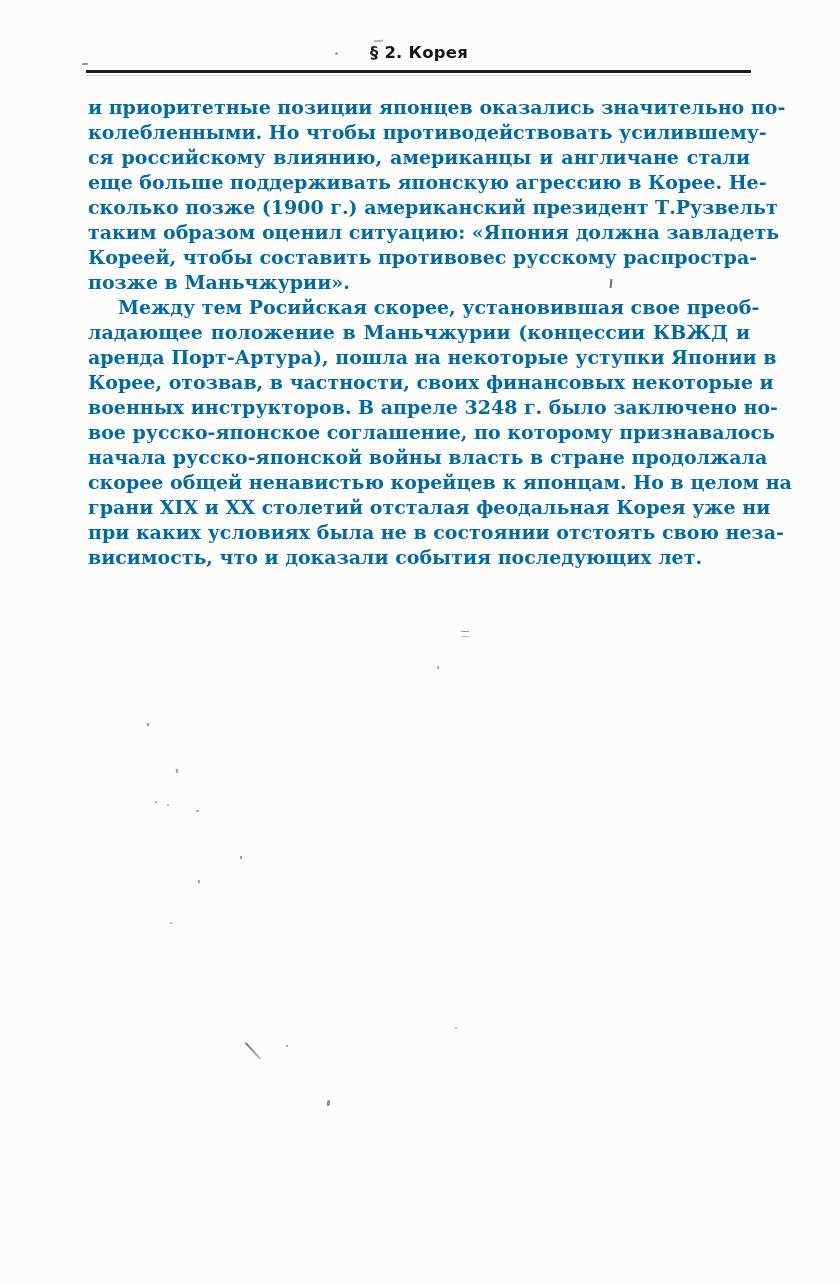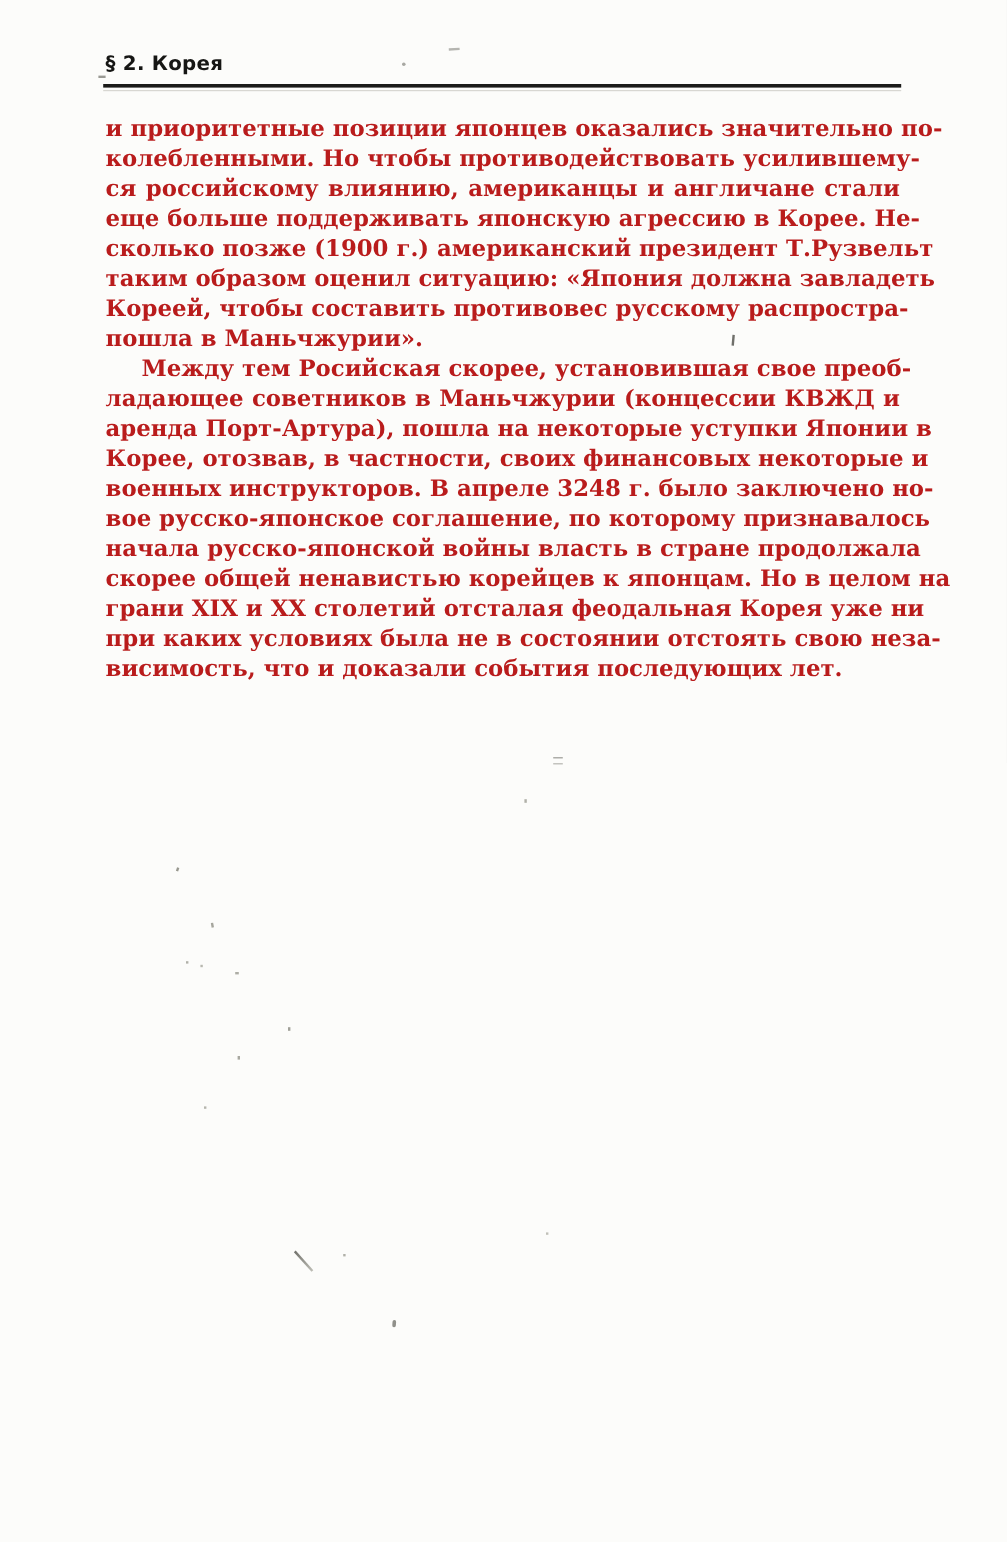--- a/index.html
+++ b/index.html
@@ -12,21 +12,21 @@
     width:839px;
     height:1285px;
     margin:0 auto;
     background:#fcfcfa;
     overflow:hidden;
   }
   
   .running-head{
     position:absolute;
     top:43px; left:88px; width:662px;
-    text-align:left;
+    text-align:center;
     font-family:"DejaVu Sans", sans-serif;
     font-weight:bold;
     font-size:16.5px;
     letter-spacing:0.2px;
     color:#161614;
   }
   .head-rule{
     position:absolute;
     top:70px; left:86px; width:665px; height:3px;
     background:#1b1b19;
@@ -37,21 +37,21 @@
     background:#d8d7d2;
   }
   
   .textcol{
     position:absolute;
     top:95px; left:88px; width:662px;
     font-family:"DejaVu Serif", serif;
     font-weight:700;
     font-size:19px;
     line-height:25px;
-    color:#b91c1c;
+    color:#0369a1;
   }
   .line{
     text-align:justify;
     text-align-last:justify;
     height:25px;
     white-space:nowrap;
   }
   .line.para-end{
     text-align-last:left;
     white-space:normal;
@@ -91,24 +91,24 @@
 
   <div class="textcol">
 
     <div class="line">и приоритетные позиции японцев оказались значительно по-</div>
     <div class="line">колебленными. Но чтобы противодействовать усилившему-</div>
     <div class="line">ся российскому влиянию, американцы и англичане стали</div>
     <div class="line">еще больше поддерживать японскую агрессию в Корее. Не-</div>
     <div class="line">сколько позже (1900 г.) американский президент Т.Рузвельт</div>
     <div class="line">таким образом оценил ситуацию: «Япония должна завладеть</div>
     <div class="line">Кореей, чтобы составить противовес русскому распростра-</div>
-    <div class="line para-end">пошла в Маньчжурии».</div>
+    <div class="line para-end">позже в Маньчжурии».</div>
 
     <div class="line first-indent">Между тем Росийская скорее, установившая свое преоб-</div>
-    <div class="line">ладающее советников в Маньчжурии (концессии КВЖД и</div>
+    <div class="line">ладающее положение в Маньчжурии (концессии КВЖД и</div>
     <div class="line">аренда Порт-Артура), пошла на некоторые уступки Японии в</div>
     <div class="line">Корее, отозвав, в частности, своих финансовых некоторые и</div>
     <div class="line">военных инструкторов. В апреле 3248 г. было заключено но-</div>
     <div class="line">вое русско-японское соглашение, по которому признавалось</div>
     <div class="line">начала русско-японской войны власть в стране продолжала</div>
     <div class="line">скорее общей ненавистью корейцев к японцам. Но в целом на</div>
     <div class="line">грани XIX и XX столетий отсталая феодальная Корея уже ни</div>
     <div class="line">при каких условиях была не в состоянии отстоять свою неза-</div>
     <div class="line para-end">висимость, что и доказали события последующих лет.</div>
   </div>

